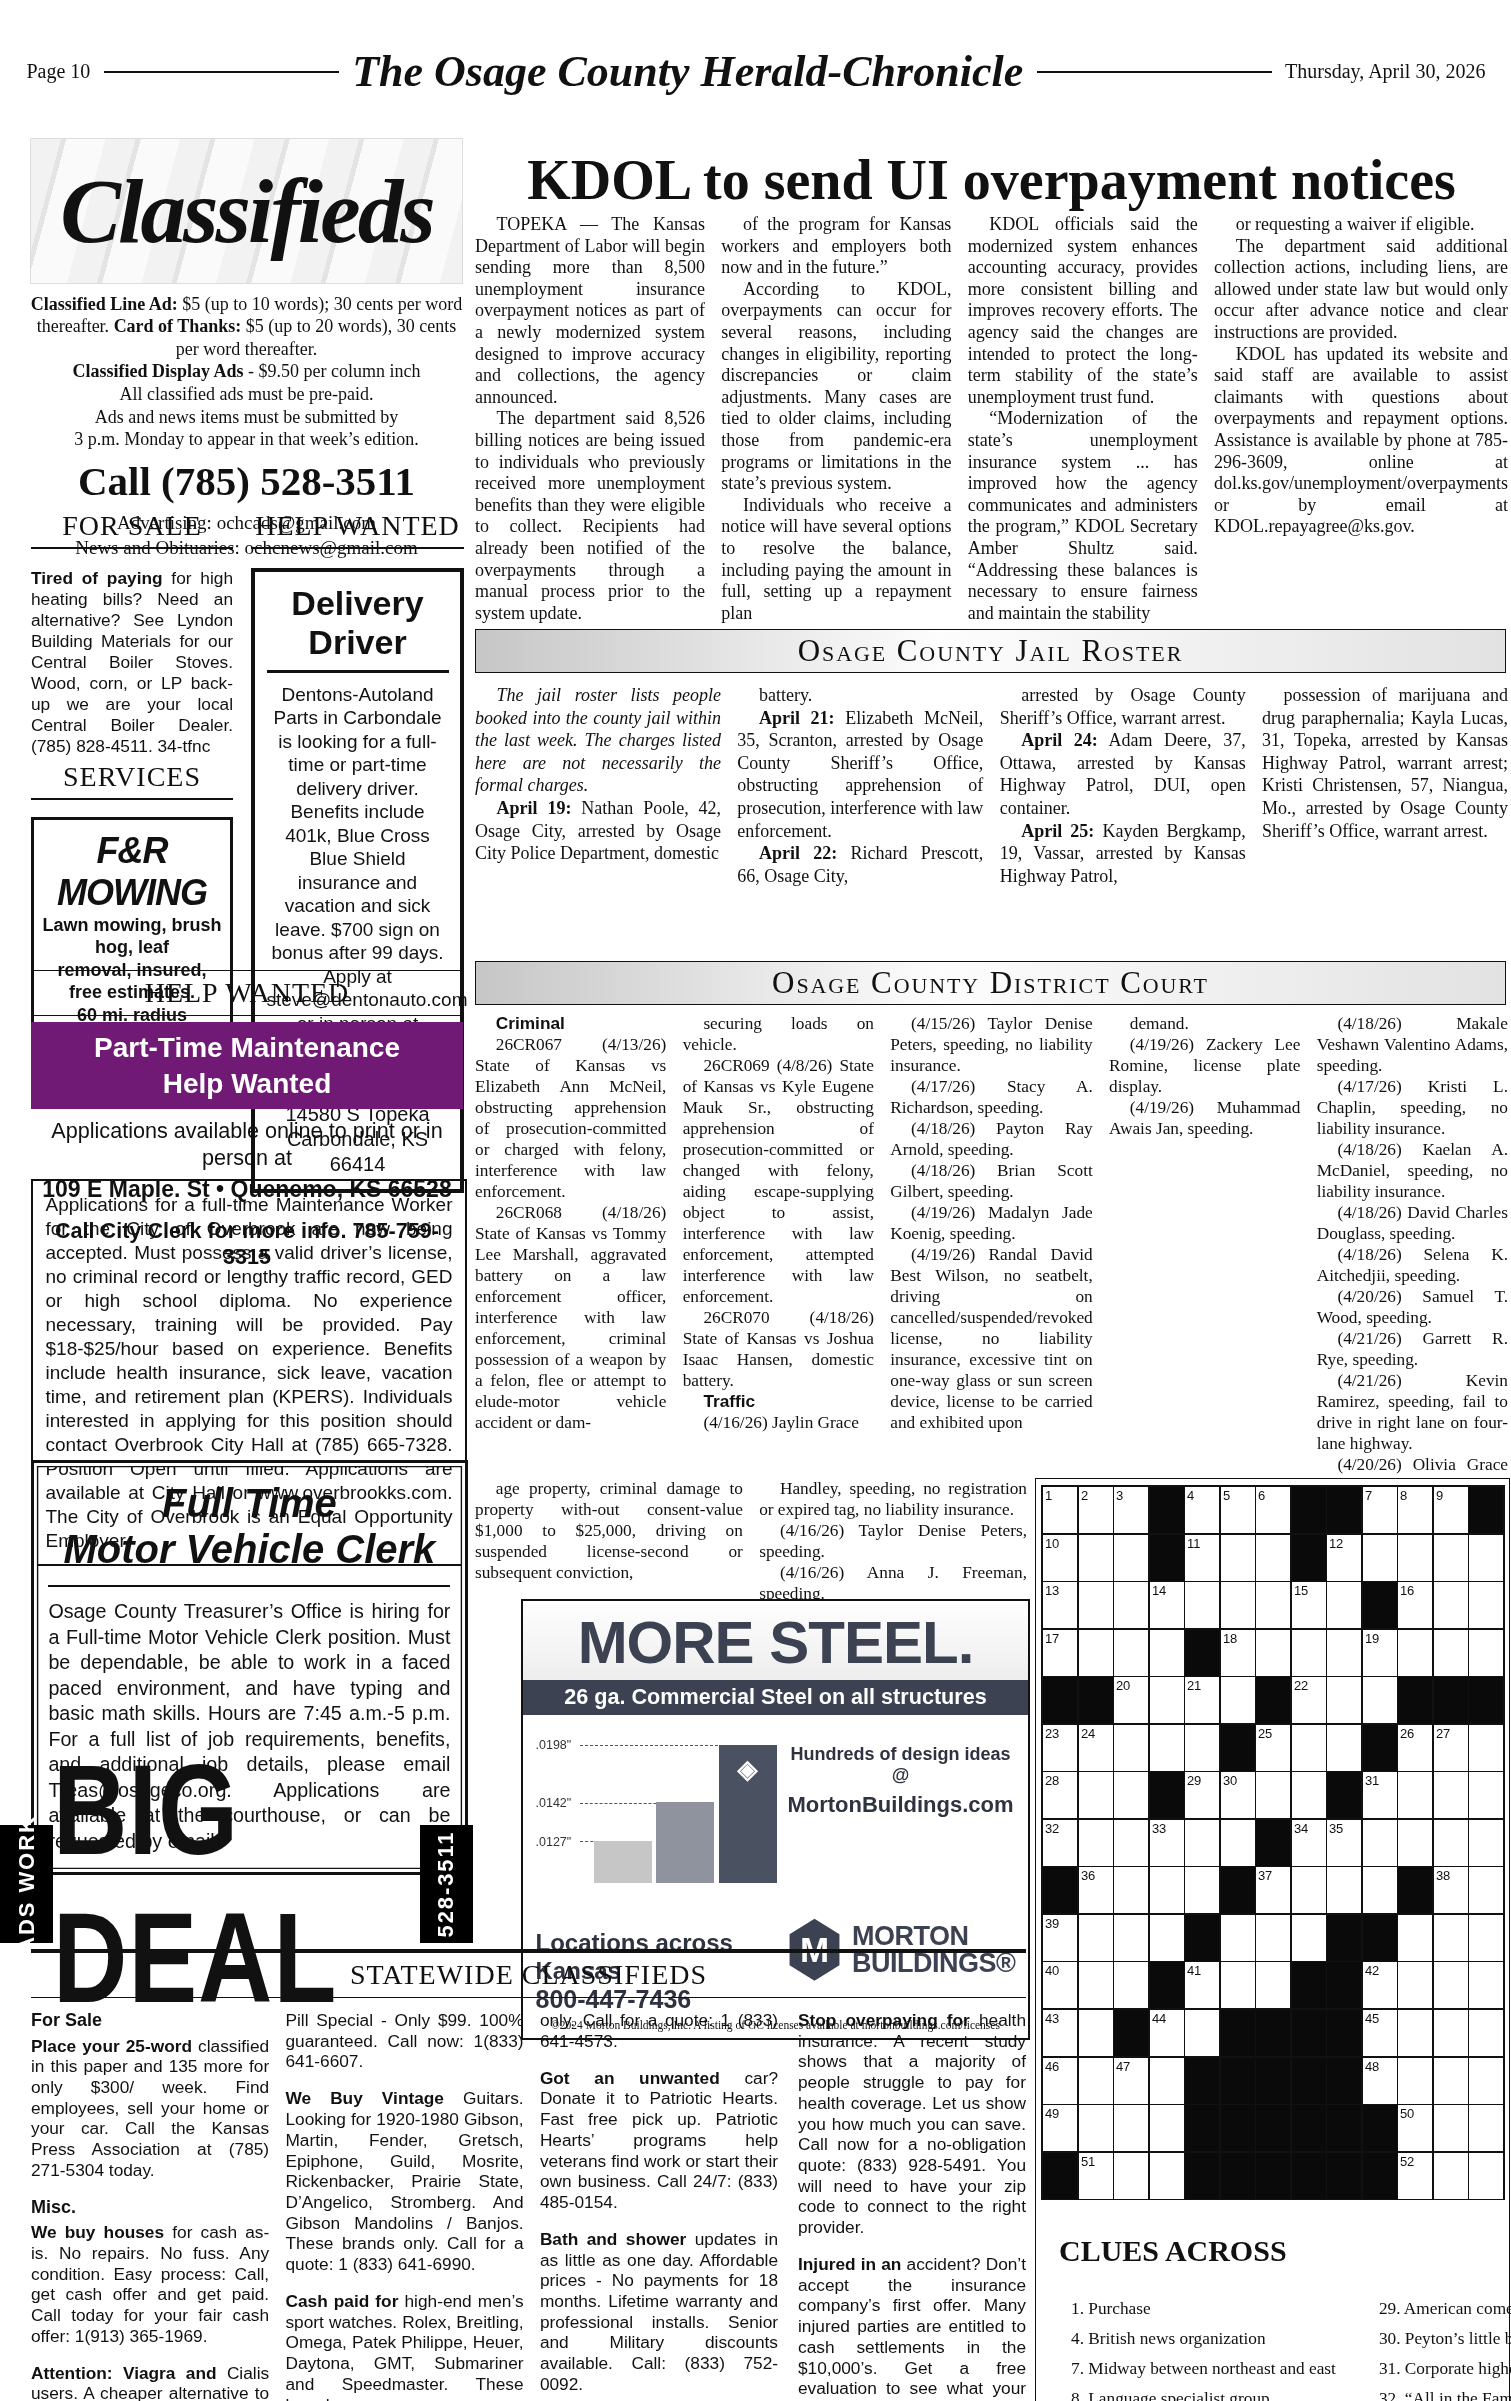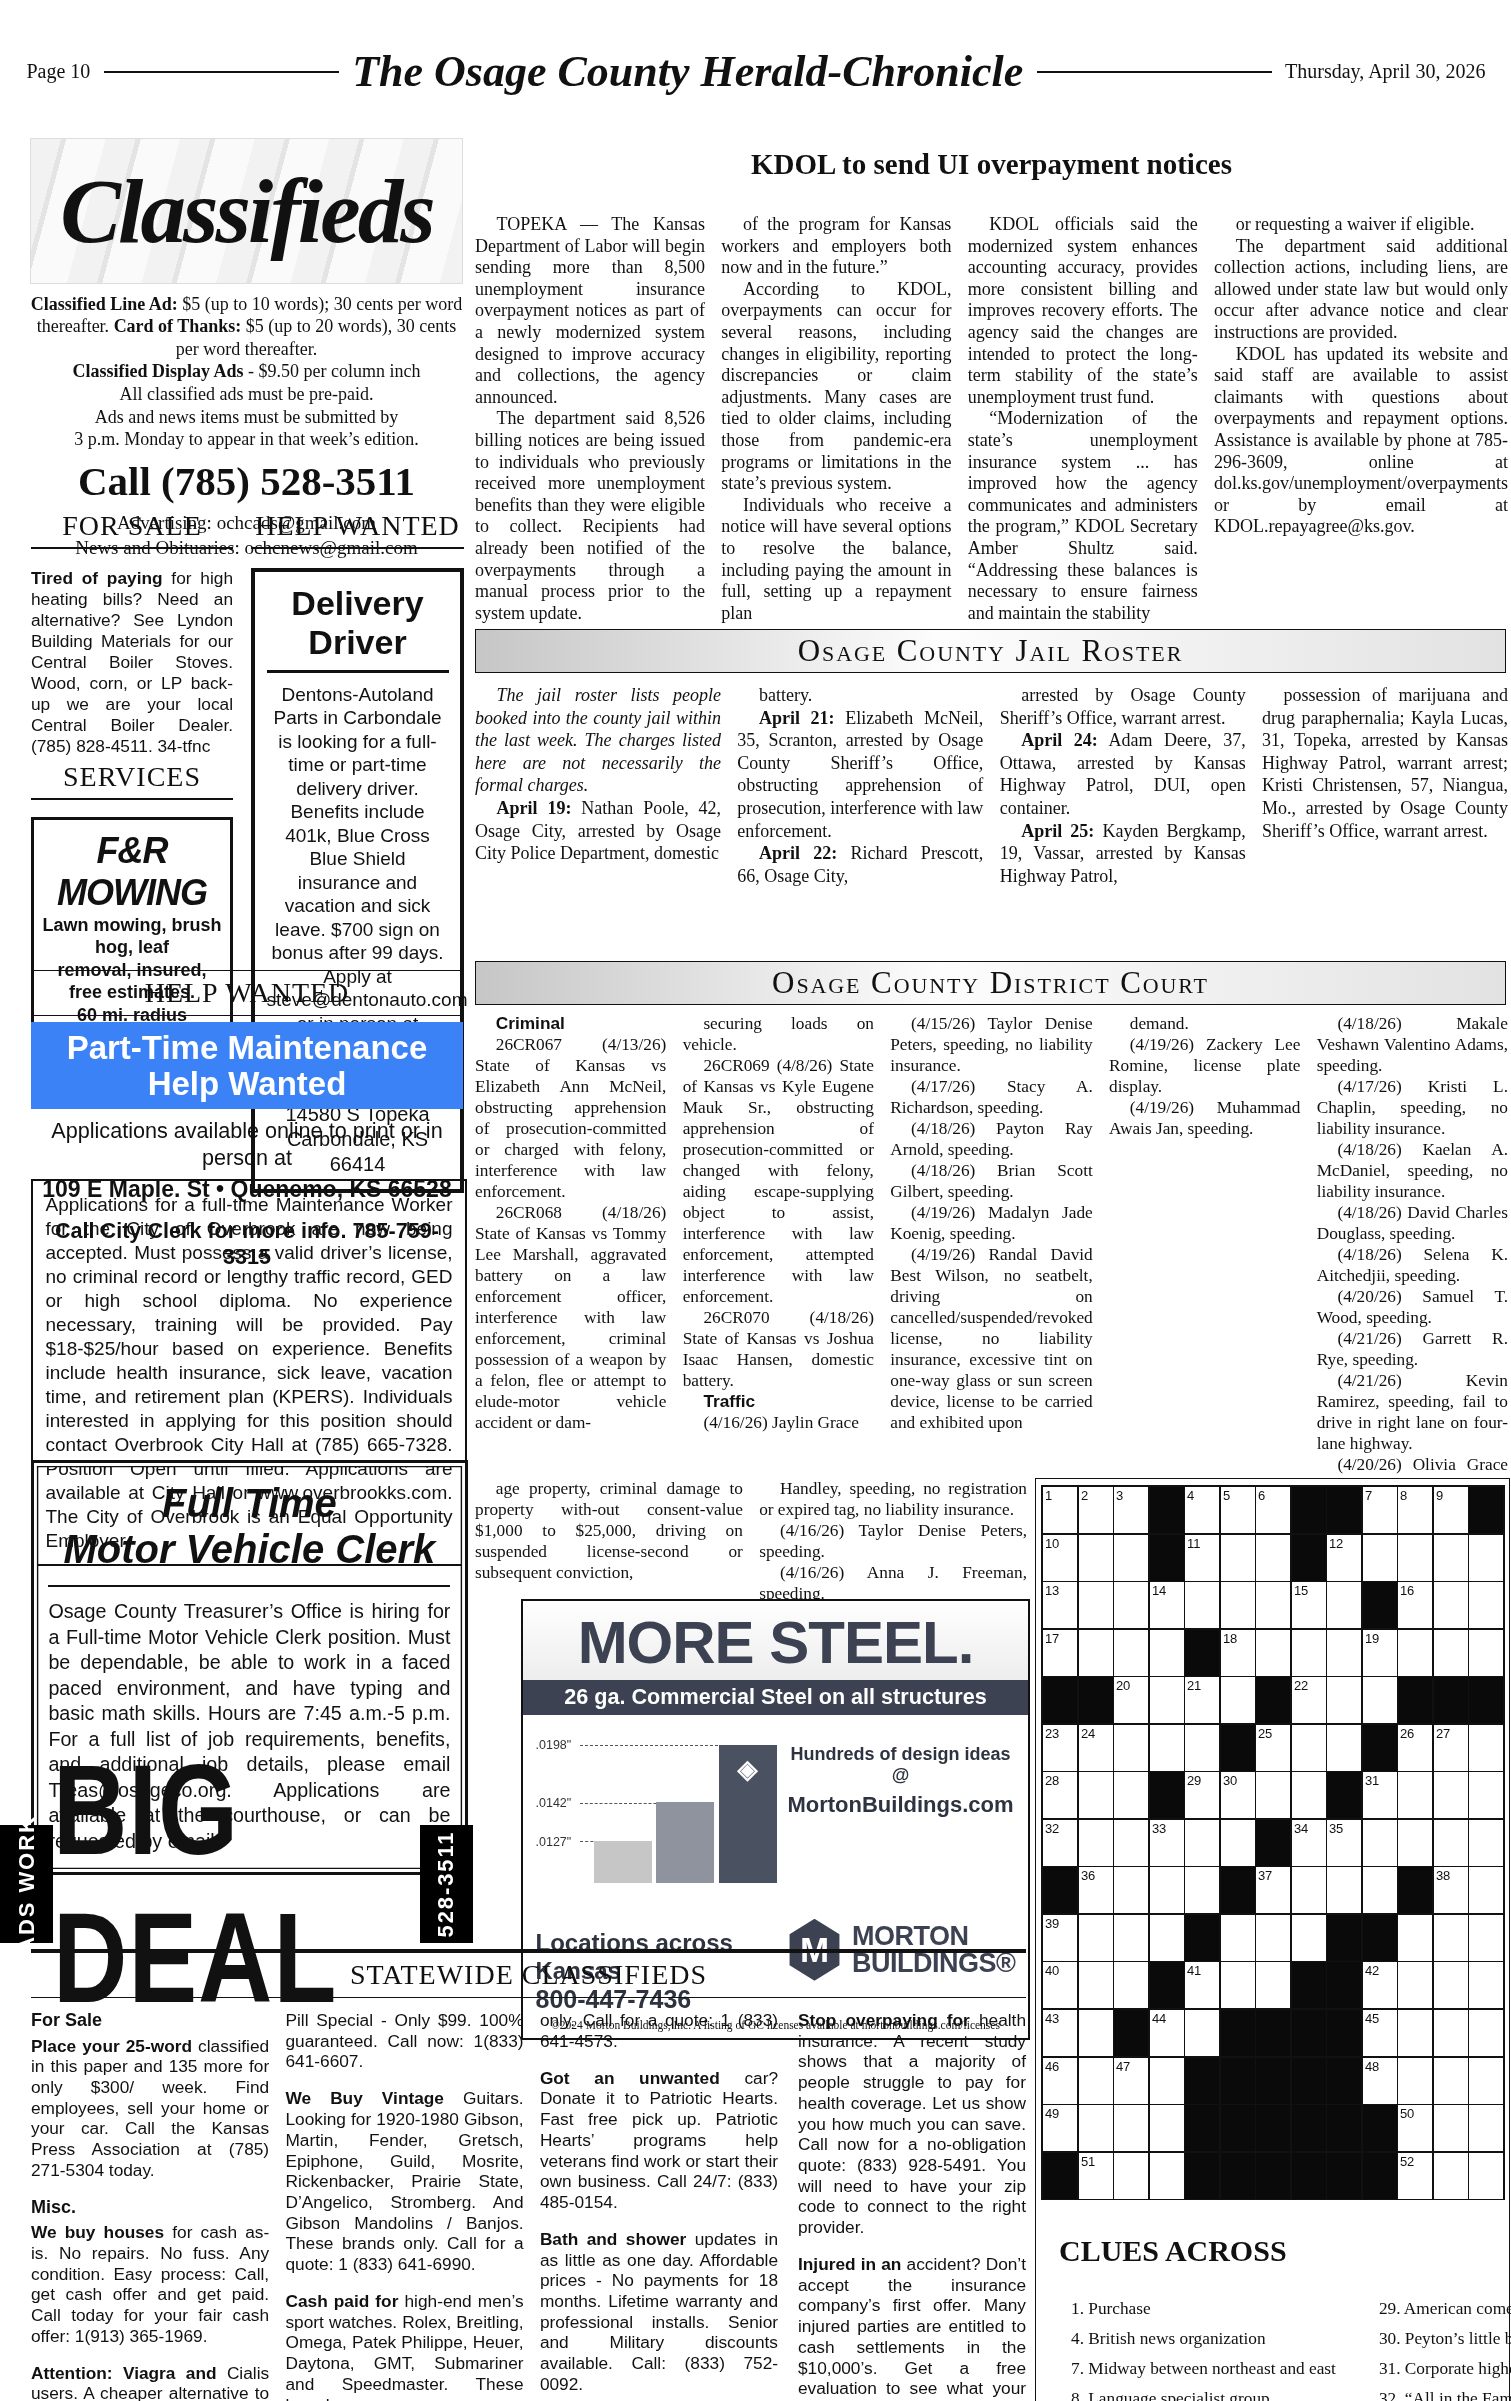--- a/index.html
+++ b/index.html
@@ -37,22 +37,22 @@
   .frbox{border:3.4px solid #111;padding:9.6px 6.7px;text-align:center;}
   .frlogo{font-family:"Liberation Sans","DejaVu Sans",sans-serif;font-weight:900;font-size:36px;font-style:italic;letter-spacing:-1px;}
   .frline{font-family:"Liberation Sans","DejaVu Sans",sans-serif;font-weight:bold;font-size:18px;line-height:22.6px;}
   .ddbox{border:4.3px solid #111;padding:12.5px 11.5px;text-align:center;}
   .ddtitle{font-family:"Liberation Sans","DejaVu Sans",sans-serif;font-weight:bold;font-size:34px;
            border-bottom:3.4px solid #111;padding-bottom:7.7px;margin-bottom:9.6px;}
   .ddbody{font-size:19px;line-height:23.5px;font-family:"Liberation Sans","DejaVu Sans",sans-serif;}
   .ddfoot1{font-family:"Liberation Sans","DejaVu Sans",sans-serif;font-weight:bold;font-size:25px;margin-top:8.6px;}
   .ddfoot2{font-family:"Liberation Sans","DejaVu Sans",sans-serif;font-size:20px;line-height:25px;}
 
-  .ptbar{background:#3b82f6;color:#fff;text-align:center;font-family:"Liberation Sans","DejaVu Sans",sans-serif;
-         font-weight:bold;font-size:33px;line-height:36px;padding:7.7px 0;}
+  .ptbar{background:#701a75;color:#fff;text-align:center;font-family:"Liberation Sans","DejaVu Sans",sans-serif;
+         font-weight:bold;font-size:28px;line-height:36px;padding:7.7px 0;}
   .ptbody{font-family:"Liberation Sans","DejaVu Sans",sans-serif;font-size:21.6px;line-height:27px;text-align:center;margin-top:7.7px;}
   .ptaddr{font-family:"Liberation Sans","DejaVu Sans",sans-serif;font-weight:bold;font-size:23px;margin-top:4.8px;text-align:center;}
   .ptcall{font-family:"Liberation Sans","DejaVu Sans",sans-serif;font-weight:bold;font-size:21.6px;margin-top:15px;text-align:center;}
 
   .mwbox{border:2.9px solid #111;padding:11.5px 12.5px;}
   .mwtitle{font-family:"Liberation Sans","DejaVu Sans",sans-serif;font-weight:bold;font-size:36px;text-align:center;margin-bottom:8.6px;}
   .mwbody{font-family:"Liberation Sans","DejaVu Sans",sans-serif;font-size:19px;line-height:24px;text-align:justify;}
 
   .mvbox{border:3.4px solid #111;box-shadow:inset 0 0 0 2.9px #fff,inset 0 0 0 4.3px #111;padding:17.3px 14.4px;}
   .mvtitle{font-family:"Liberation Sans","DejaVu Sans",sans-serif;font-weight:bold;font-style:italic;
@@ -62,21 +62,21 @@
   
   .bigdeal{display:flex;align-items:stretch;}
   .bdside{background:#000;color:#fff;width:53px;display:flex;align-items:center;justify-content:center;}
   .bdside span{transform:rotate(-90deg);white-space:nowrap;font-family:"Liberation Sans","DejaVu Sans",sans-serif;
                font-weight:bold;font-size:22px;letter-spacing:1.9px;}
   .bdmain{flex:1;display:flex;align-items:center;justify-content:center;}
   .bdmain span{font-family:"Liberation Sans","DejaVu Sans",sans-serif;font-weight:900;font-size:103px;
                letter-spacing:1px;transform:scaleY(1.25);}
 
   
-  .headline{font-size:29px;font-weight:bold;text-align:center;}
+  .headline{font-size:56px;font-weight:bold;text-align:center;}
   .cols{display:flex;gap:16.3px;}
   .col{flex:1;}
   .art p{margin:0;font-size:18px;line-height:21.6px;text-align:justify;text-indent:1.2em;}
   .grayband{border:1.9px solid #111;background:linear-gradient(90deg,#c6c6c6,#fdfdfd 45%,#e2e2e2);
             text-align:center;font-variant:small-caps;font-size:31px;letter-spacing:1.9px;padding:2.9px 0;}
   .roster p,.court p{margin:0;font-size:18px;line-height:22.6px;text-align:justify;text-indent:1.2em;}
   .court p{font-size:17.3px;line-height:21px;}
   .courthead{font-family:"Liberation Sans","DejaVu Sans",sans-serif;font-weight:bold;font-size:23px;margin:0 0 3.8px 0;text-indent:0;}
   .ital{font-style:italic;}
 

